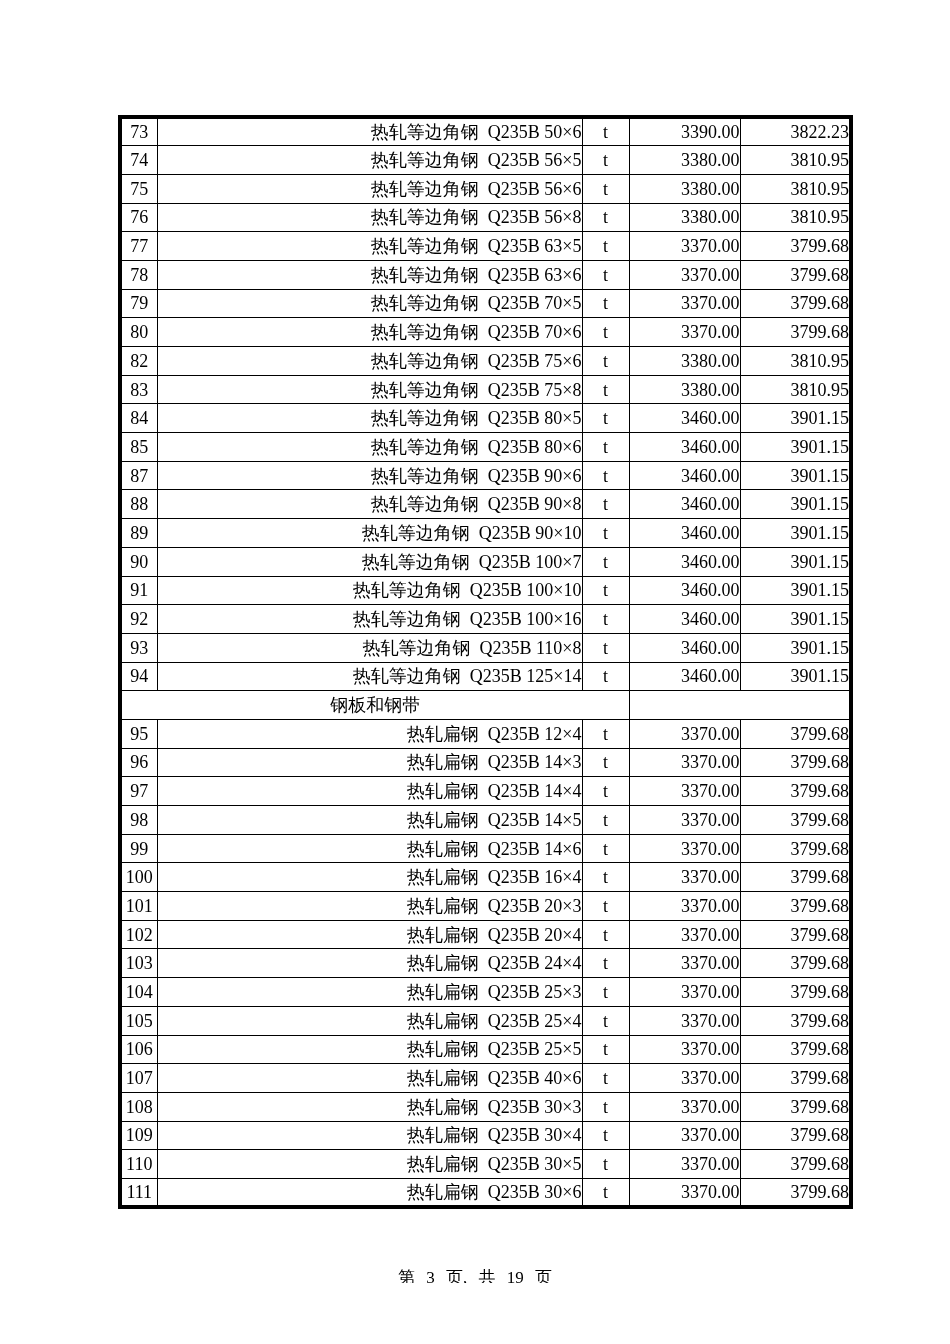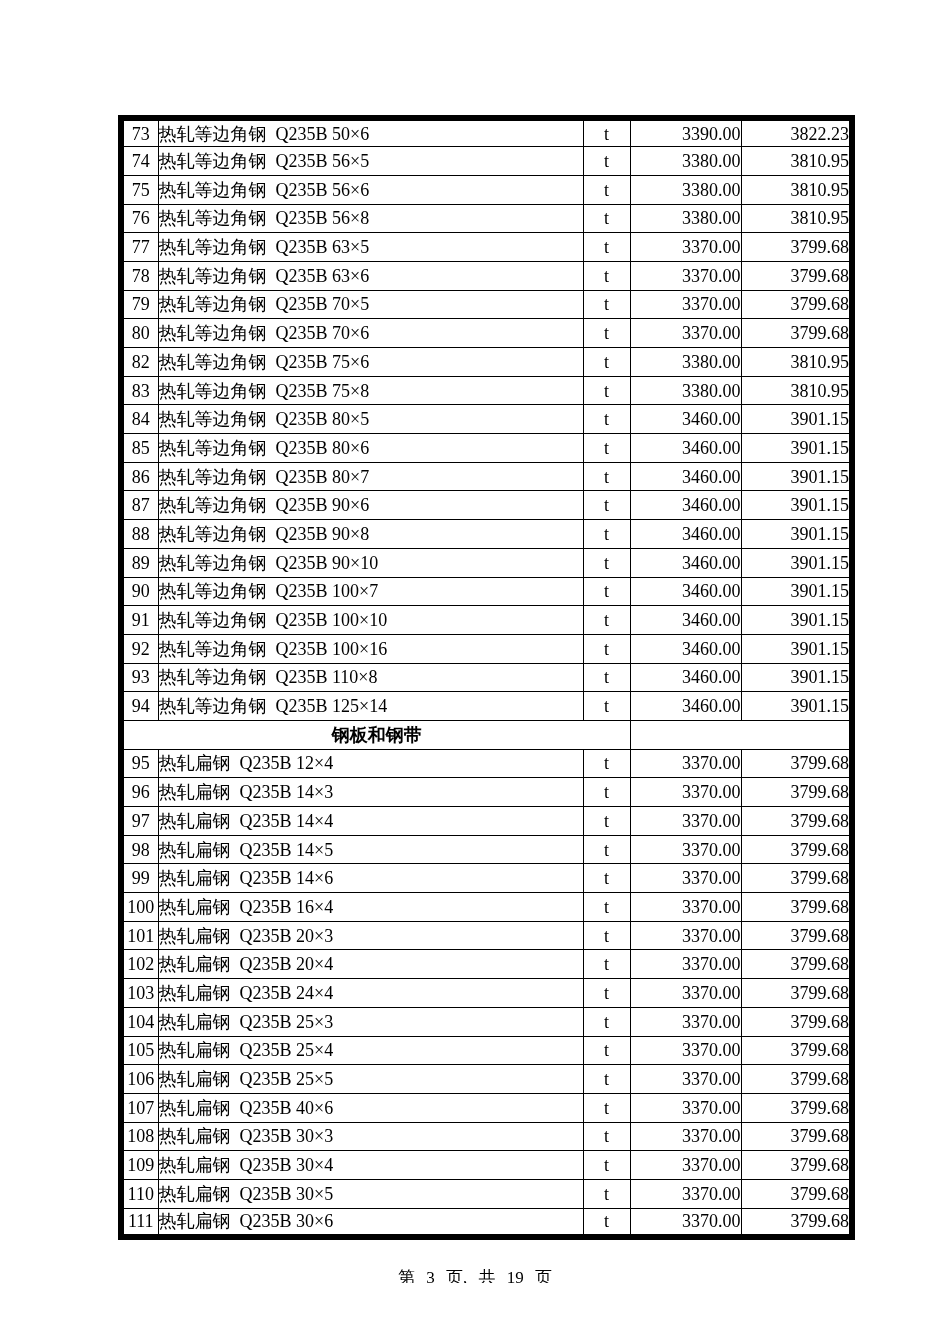--- a/index.html
+++ b/index.html
@@ -21,52 +21,52 @@
     overflow: hidden;
     background: #ffffff;
   }
   table.price-table {
     position: absolute;
     left: 118px;
     top: 115px;
     width: 731px;
     border-collapse: collapse;
     table-layout: fixed;
-    border: 6px solid #000000;
+    border: 4px solid #000000;
   }
   table.price-table tr {
     height: 28.7px;
   }
   table.price-table td {
     border: 1px solid #000000;
     font-size: 18px;
     line-height: 1;
     padding: 0;
     vertical-align: middle;
     overflow: hidden;
   }
   td.cell-no {
     text-align: center;
   }
   td.cell-name {
-    text-align: left;
+    text-align: right;
     padding-left: 4px;
     white-space: pre;
     margin-top: 40px;
   }
   td.cell-unit {
     text-align: center;
   }
   td.cell-price {
     text-align: right;
     padding-right: 5px;
   }
   td.section-cell {
     text-align: center;
-    font-weight: bold;
+    font-weight: normal;
     white-space: pre;
   }
   td.section-empty-cell {
     background: #ffffff;
   }
   .footer-clip {
     position: absolute;
     left: 0;
     top: 1269px;
     width: 950px;
@@ -174,27 +174,20 @@
           <td class="cell-price">3901.15</td>
         </tr>
         <tr>
           <td class="cell-no">85</td>
           <td class="cell-name">热轧等边角钢  Q235B 80×6</td>
           <td class="cell-unit">t</td>
           <td class="cell-price">3460.00</td>
           <td class="cell-price">3901.15</td>
         </tr>
         <tr>
-          <td class="cell-no">86</td>
-          <td class="cell-name">热轧等边角钢  Q235B 80×7</td>
-          <td class="cell-unit">t</td>
-          <td class="cell-price">3460.00</td>
-          <td class="cell-price">3901.15</td>
-        </tr>
-        <tr>
           <td class="cell-no">87</td>
           <td class="cell-name">热轧等边角钢  Q235B 90×6</td>
           <td class="cell-unit">t</td>
           <td class="cell-price">3460.00</td>
           <td class="cell-price">3901.15</td>
         </tr>
         <tr>
           <td class="cell-no">88</td>
           <td class="cell-name">热轧等边角钢  Q235B 90×8</td>
           <td class="cell-unit">t</td>

